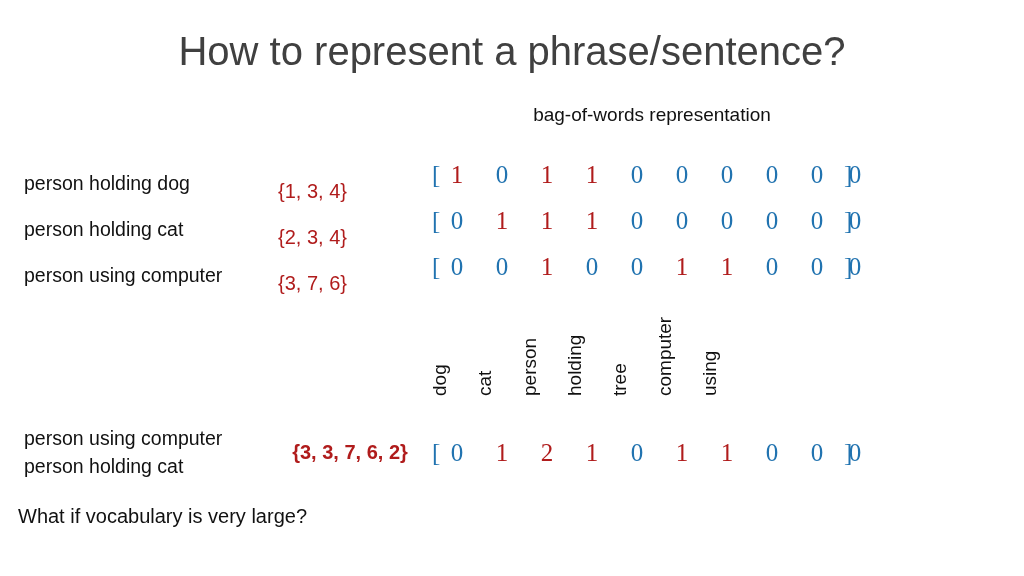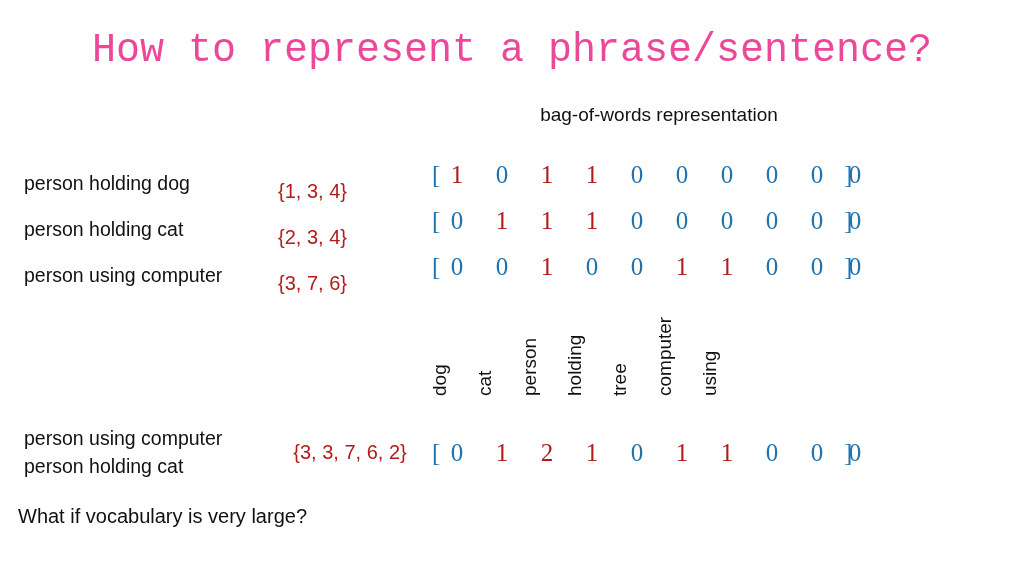--- a/index.html
+++ b/index.html
@@ -19,41 +19,40 @@
   
   #slide-title {
     position: absolute;
     left: 0;
     top: 28px;
     width: 1024px;
     text-align: center;
     font-size: 40px;
     line-height: 46px;
     font-weight: normal;
-    color: #ec4899;
-    white-space: nowrap;
-    font-family: Liberation Mono, monospace;
+    color: #404040;
+    white-space: nowrap;
   }
 
   
   #subtitle {
     position: absolute;
     left: 0;
     top: 103px;
     width: 1024px;
     text-align: center;
     font-size: 19px;
     line-height: 24px;
     color: #111111;
   }
   
   #subtitle .inner {
     display: inline-block;
     position: relative;
-    left: 147px;
+    left: 140px;
   }
 
   
   .row {
     position: absolute;
     left: 0;
     width: 1024px;
     height: 34px;
   }
   .phrase {
@@ -143,20 +142,21 @@
   #bottom-indexset {
     position: absolute;
     left: 275px;
     top: 14px;
     width: 150px;
     text-align: center;
     font-size: 20px;
     line-height: 28px;
     color: #B01C1C;
     white-space: nowrap;
+    font-weight: bold;
   }
   #bottom-vector {
     top: 14px;
   }
 
   
   #footer-question {
     position: absolute;
     left: 0;
     top: 502px;

